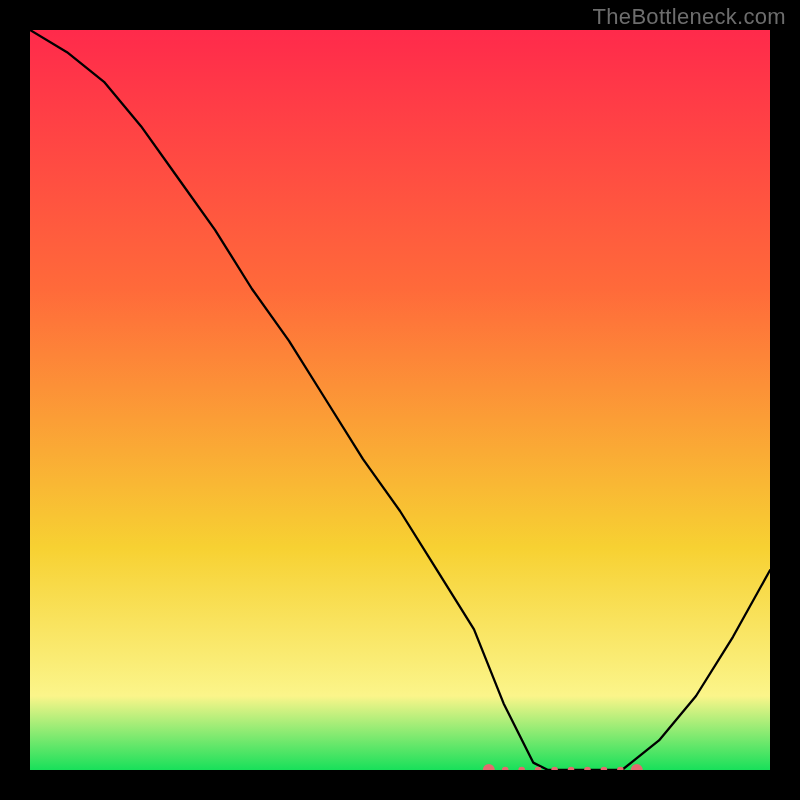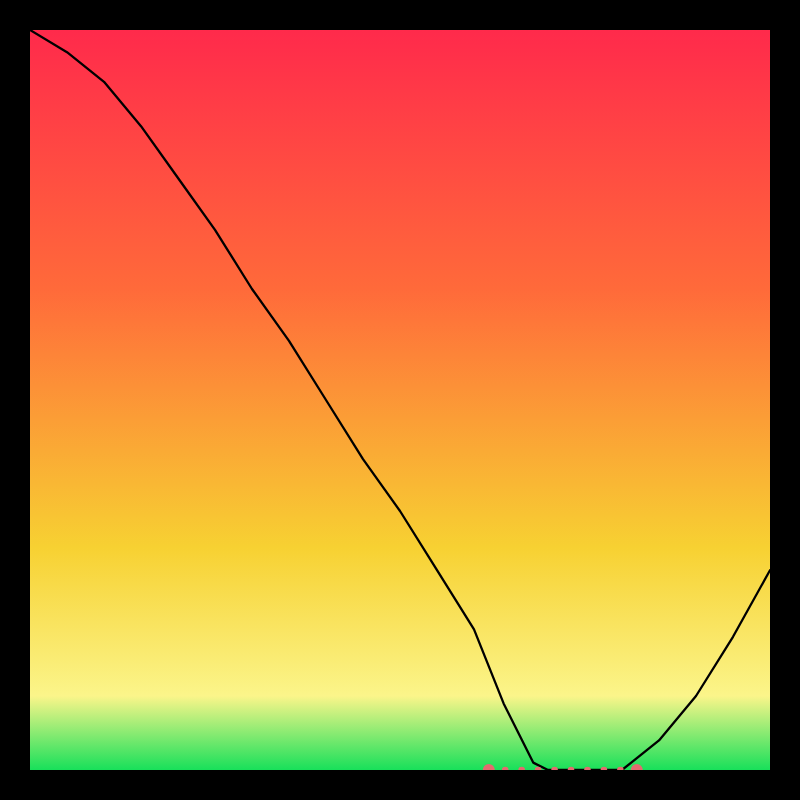--- a/index.html
+++ b/index.html
@@ -41,20 +41,21 @@
     top: 0;
     width: 740px;
     height: 740px;
     display: block;
   }
 </style>
 </head>
 <body>
 
 <div class="outer">
+  <div class="watermark">TheBottleneck.com</div>
 
   <div class="plot-frame">
     <svg class="plot" viewBox="0 0 740 740" preserveAspectRatio="none">
       <defs>
         <linearGradient id="bgGrad" x1="0" y1="0" x2="0" y2="1">
           <stop id="g0" offset="0%" stop-color="#ff2a4b"></stop>
           <stop id="g1" offset="35%" stop-color="#ff6a3a"></stop>
           <stop id="g2" offset="70%" stop-color="#f7d132"></stop>
           <stop id="g3" offset="90%" stop-color="#fbf58a"></stop>
           <stop id="g4" offset="100%" stop-color="#18e05a"></stop>

